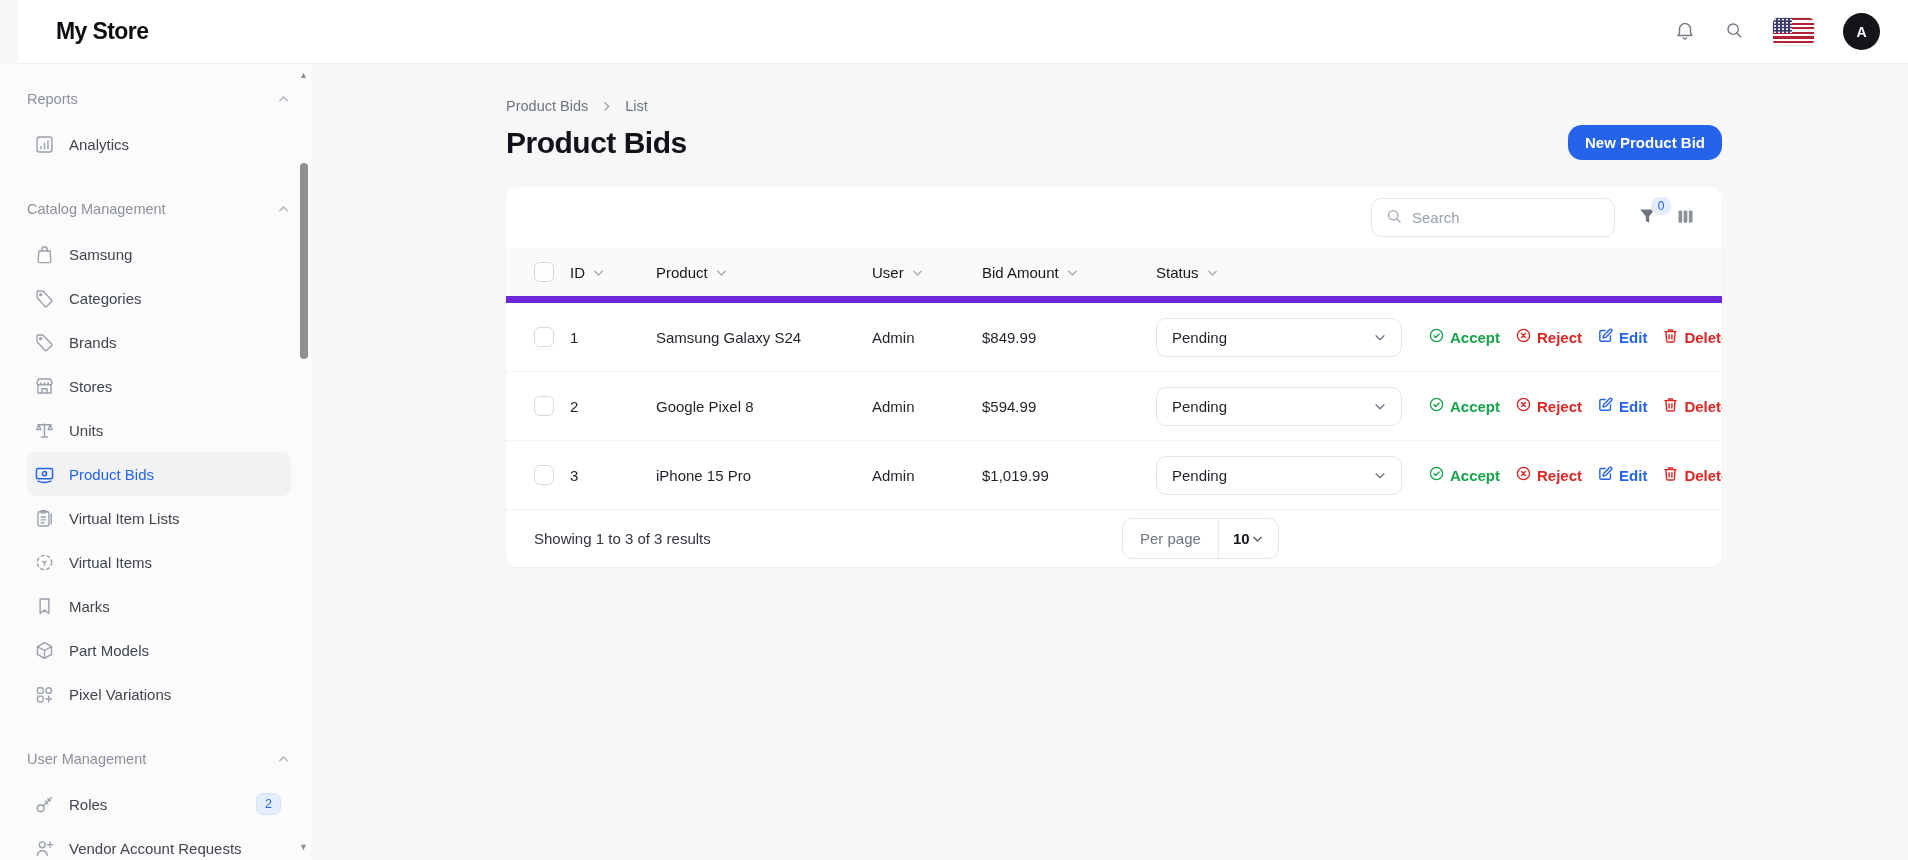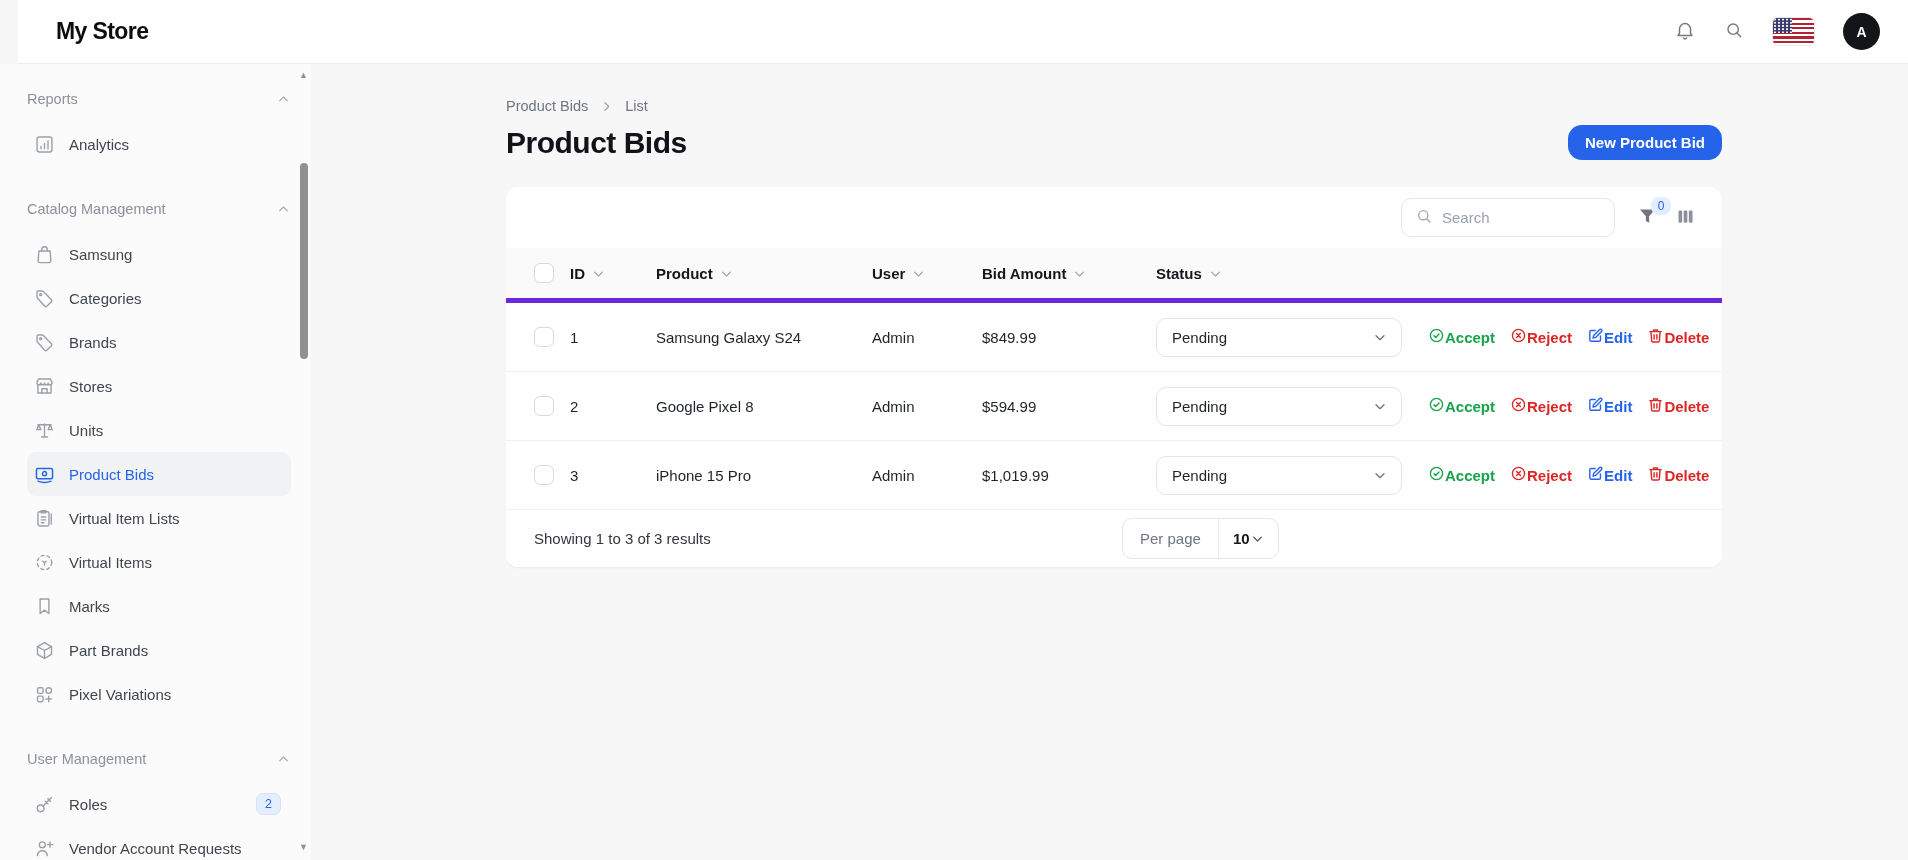--- a/index.html
+++ b/index.html
@@ -60,48 +60,48 @@
   .title-row { display:flex; align-items:center; justify-content:space-between; margin-top:11px; }
   .page-title { font-size:30px; font-weight:800; letter-spacing:-0.5px; color:#111318; }
   .primary-btn { background:#2563eb; color:#fff; border:none; border-radius:14px;
     font-family:inherit; font-size:15px; font-weight:700; padding:9px 17px; cursor:pointer; }
 
   
   .card { margin-top:27px; background:#fff; border-radius:12px;
     box-shadow:0 1px 2px rgba(20,22,28,.05); overflow:hidden; }
   .card-toolbar { display:flex; align-items:center; justify-content:flex-end;
     gap:22px; padding:11px 26px; height:61px; }
-  .search-box { display:flex; align-items:center; gap:9px; width:214px; height:39px;
+  .search-box { display:flex; align-items:center; gap:9px; width:244px; height:39px;
     border:1px solid #e4e6ea; border-radius:10px; padding:0 13px; background:#fff; }
   .search-box svg { color:#a2a8b1; flex:0 0 auto; }
   .search-box input { border:none; outline:none; font-family:inherit; font-size:15px;
     color:#1f2329; width:100%; background:transparent; }
   .search-box input::placeholder { color:#9aa1ab; }
   .tool-icons { display:flex; align-items:center; gap:17px; }
   .filter-btn { position:relative; color:#6f7580; }
   .filter-badge { position:absolute; top:-9px; right:-13px; background:#e3edfd;
     color:#2563eb; font-size:12px; border-radius:8px; padding:1px 6.5px; line-height:1.35; }
   .cols-btn { color:#8b919b; }
 
   .tbl-row { display:grid; grid-template-columns:36px 86px 216px 110px 174px 272px 1fr;
     align-items:center; padding:0 26px 0 28px; }
-  .tbl-head { background:#fafafa; height:55px; border-bottom:5px solid #6d28d9;
-    font-weight:700; font-size:15px; color:#15171c; }
+  .tbl-head { background:#fafafa; height:55px; border-bottom:7px solid #6d28d9;
+    font-weight:400; font-size:15px; color:#15171c; }
   .th-cell { display:flex; align-items:center; gap:6px; cursor:pointer; }
   .th-cell .sort { color:#a6abb5; display:flex; }
   .tbl-body .tbl-row { height:69px; font-size:15px; border-bottom:1px solid #f1f2f4; background:#fff; }
   .checkbox { width:20px; height:20px; border:1.5px solid #d6d9de; border-radius:6px;
     background:#fff; cursor:pointer; }
   .cell { color:#1f2329; }
   .status-select { width:246px; height:39px; border:1px solid #e3e5e9; border-radius:10px;
     display:flex; align-items:center; justify-content:space-between; padding:0 13px 0 15px;
     cursor:pointer; background:#fff; }
   .status-select .sel-chevron { color:#6f7580; display:flex; }
   .actions { display:flex; align-items:center; gap:15px; justify-content:flex-start; }
-  .action { display:inline-flex; align-items:center; font-weight:700;
+  .action { display:inline-flex; align-items:center; gap:5px; font-weight:700;
     font-size:15px; cursor:pointer; white-space:nowrap; background:none; border:none;
     font-family:inherit; padding:0; }
   .action svg { flex:0 0 auto; }
   .action.accept { color:#16a34a; }
   .action.reject { color:#dc2626; }
   .action.edit   { color:#2563eb; }
   .action.delete { color:#dc2626; }
 
   .card-footer { height:57px; display:flex; align-items:center; padding:0 26px 0 28px;
     position:relative; background:#fff; }
@@ -281,21 +281,21 @@
 
   </div>
 
   <div class="nav-item">
     <span class="nav-icon">
               <svg width="21" height="21" viewBox="0 0 24 24" fill="none" stroke="currentColor" stroke-width="1.6" stroke-linecap="round" stroke-linejoin="round">
                 <path d="M12 3l8 4.6v8.8L12 21l-8-4.6V7.6L12 3z"></path>
                 <path d="M12 12l8-4.4M12 12L4 7.6M12 12v9"></path>
               </svg>
             </span>
-    <span class="nav-label">Part Brands</span>
+    <span class="nav-label">Part Models</span>
 
   </div>
 
   <div class="nav-item">
     <span class="nav-icon">
               <svg width="21" height="21" viewBox="0 0 24 24" fill="none" stroke="currentColor" stroke-width="1.6" stroke-linecap="round" stroke-linejoin="round">
                 <rect x="4" y="4.3" width="6.4" height="6.4" rx="1.6"></rect>
                 <rect x="13.6" y="4.3" width="6.4" height="6.4" rx="3.2"></rect>
                 <rect x="4" y="13.9" width="6.4" height="6.4" rx="1.6"></rect>
                 <path d="M16.8 13.9v6.4M13.6 17.1H20"></path>

